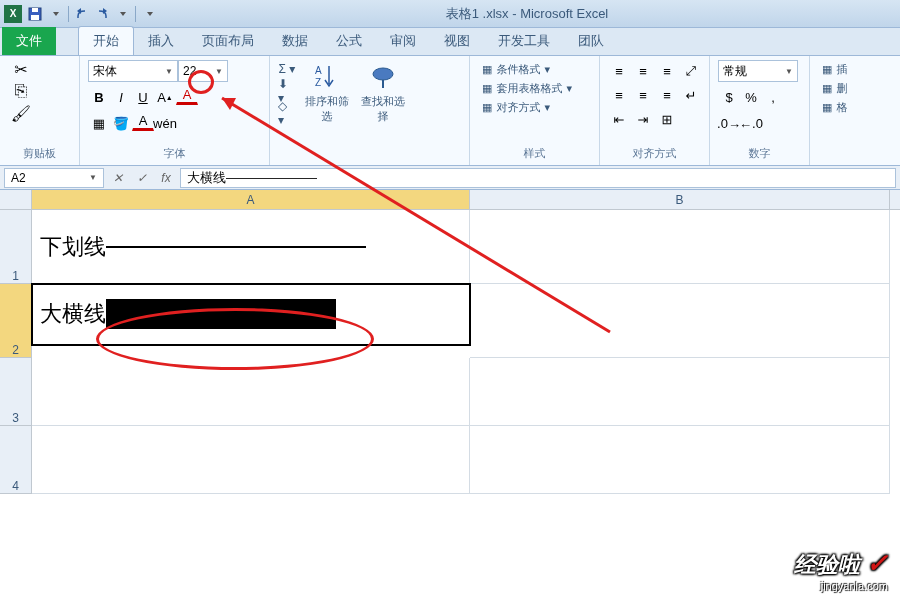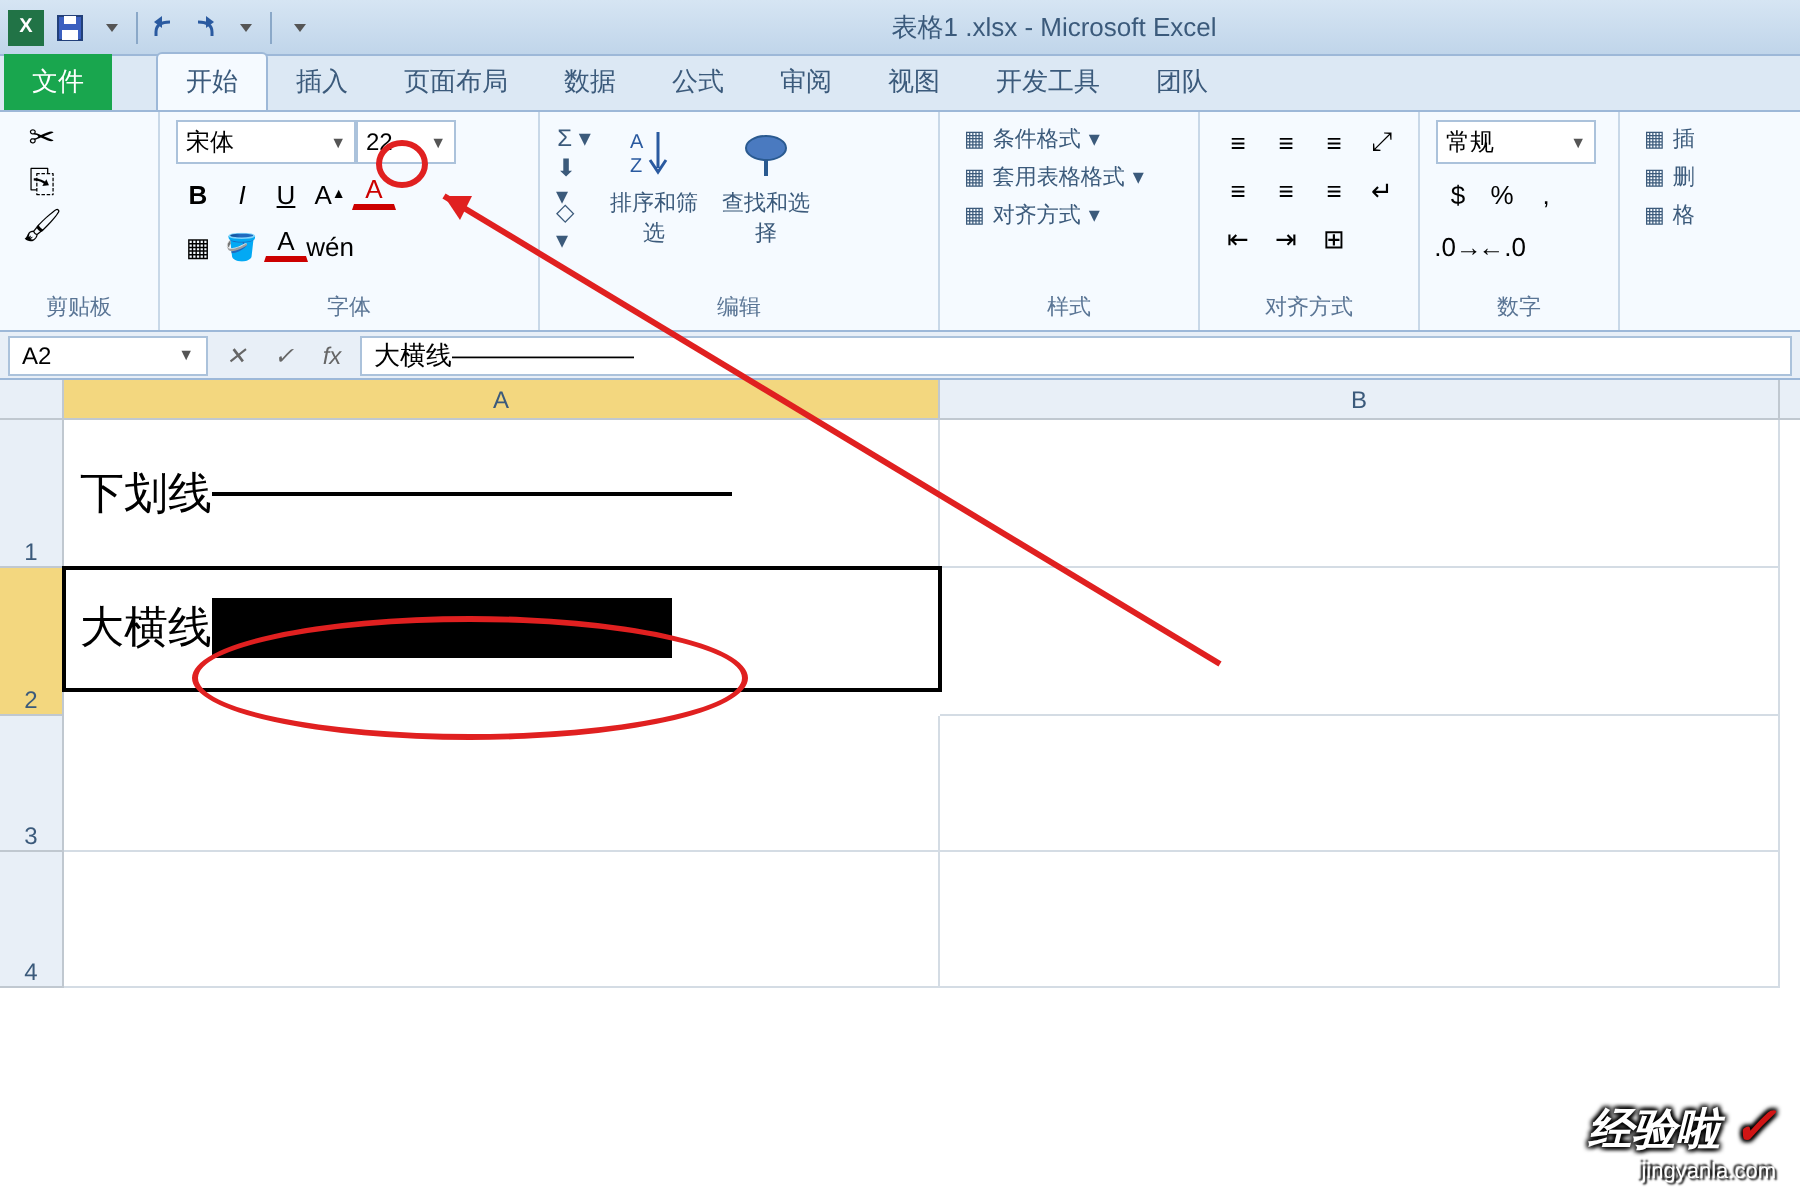--- a/index.html
+++ b/index.html
@@ -185,21 +185,20 @@
       <div class="big-btn">
         <div class="big-btn-icon">
             <svg width="28" height="28">
               <ellipse cx="14" cy="12" rx="10" ry="6" fill="#4a7ac0" stroke="#2a5a90"></ellipse>
               <path d="M14 18 L14 26" stroke="#2a5a90" stroke-width="2"></path>
             </svg>
           </div>
         <div>查找和选择</div>
       </div>
     </div>
-    <div class="group-label">编辑</div>
   </div>
 
   <div class="group" style="width:130px">
     <div class="group-content">
       <div class="style-item"><span>▦</span><span>条件格式</span> ▾</div>
       <div class="style-item"><span>▦</span><span>套用表格格式</span> ▾</div>
       <div class="style-item"><span>▦</span><span>对齐方式</span> ▾</div>
     </div>
     <div class="group-label">样式</div>
   </div>

